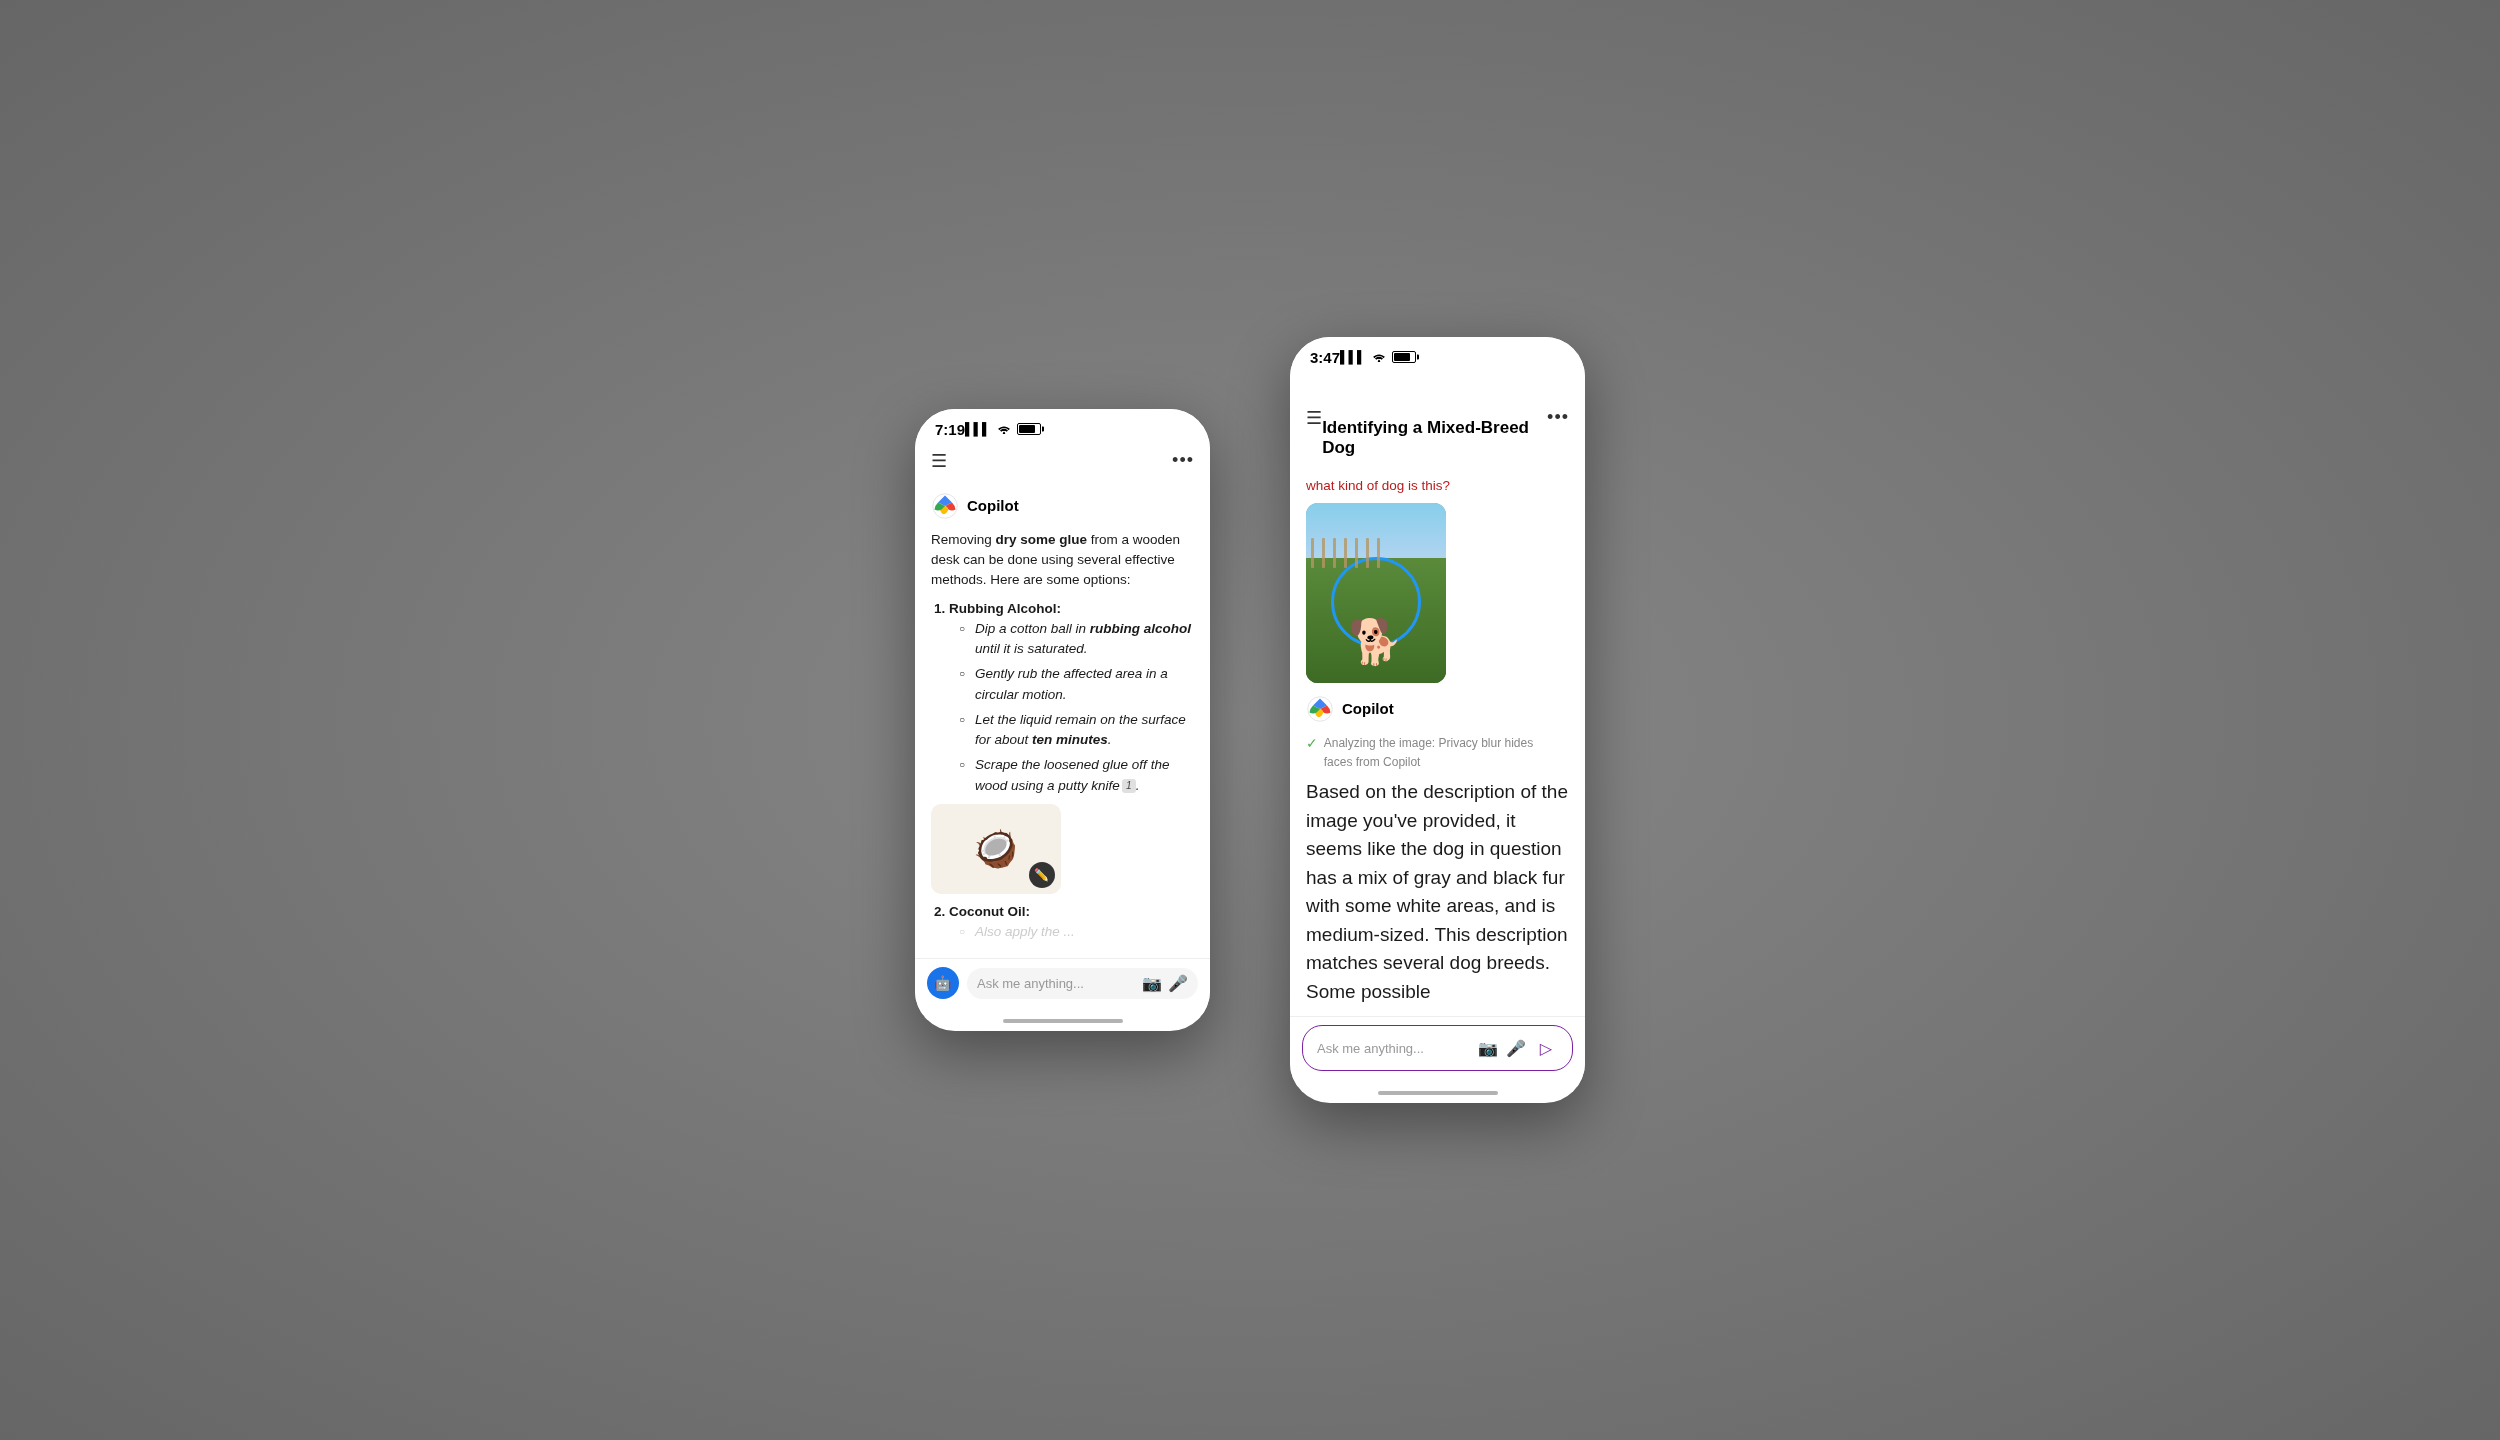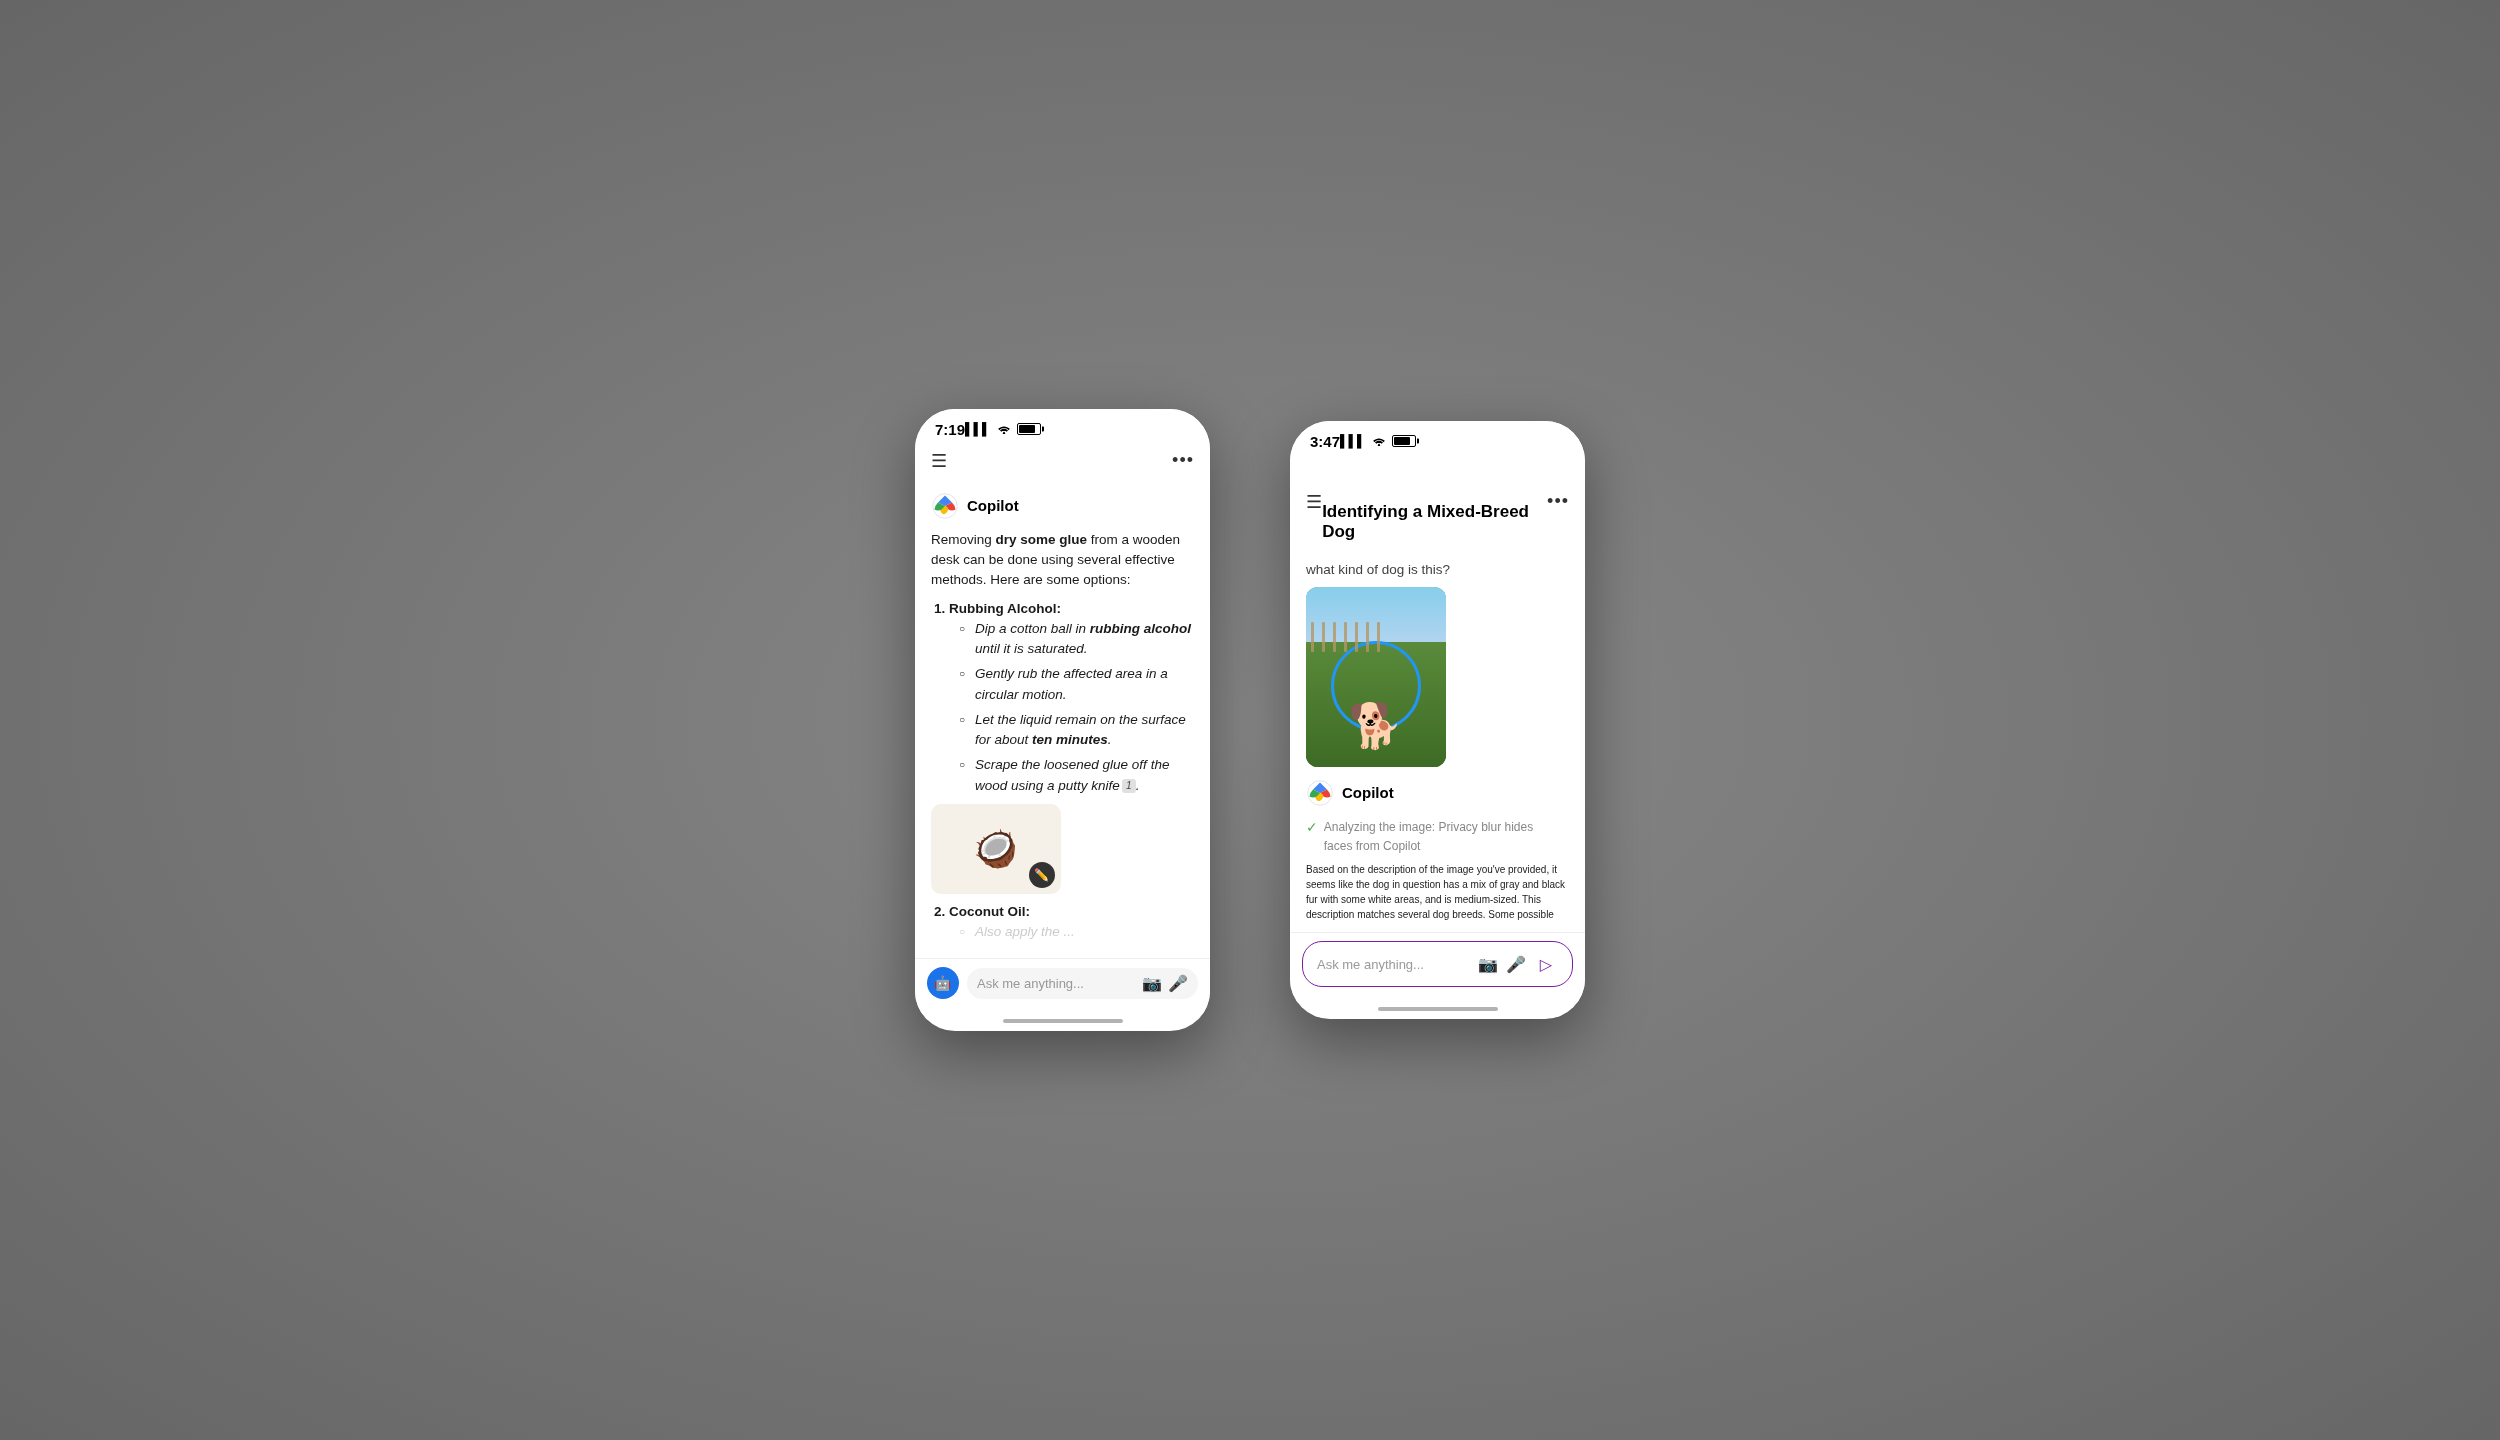--- a/index.html
+++ b/index.html
@@ -219,21 +219,21 @@
       height: 4px;
       background: #000;
       border-radius: 2px;
       margin: 4px auto 8px;
       opacity: 0.3;
     }
 
     
     .user-message {
       font-size: 13.5px;
-      color: #404040;
+      color: #b91c1c;
       margin-bottom: 10px;
     }
 
     .dog-image-container {
       width: 140px;
       height: 180px;
       border-radius: 12px;
       overflow: hidden;
       margin-bottom: 12px;
       position: relative;
@@ -259,21 +259,21 @@
     .privacy-notice {
       display: flex;
       align-items: flex-start;
       gap: 6px;
       margin-bottom: 8px;
     }
     .check-green { color: #4caf50; font-size: 14px; margin-top: 2px; }
     .privacy-text { font-size: 12px; color: #888; line-height: 1.4; }
 
     .response-text {
-      font-size: 10px;
+      font-size: 19px;
       color: #1a1a1a;
       line-height: 1.5;
     }
 
     .input-bar-right {
       display: flex;
       align-items: center;
       padding: 8px 12px 16px;
       background: #fff;
       border-top: 1px solid #eee;

